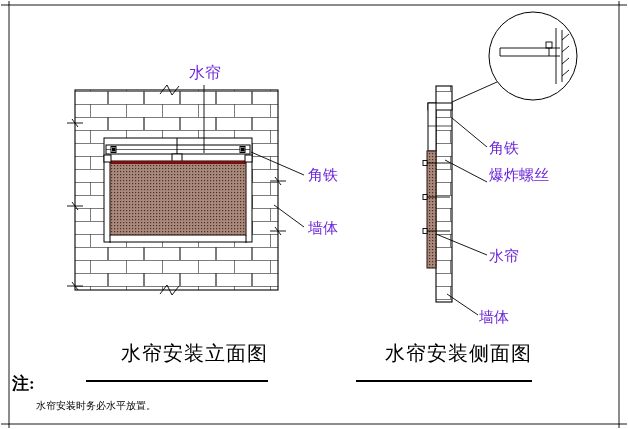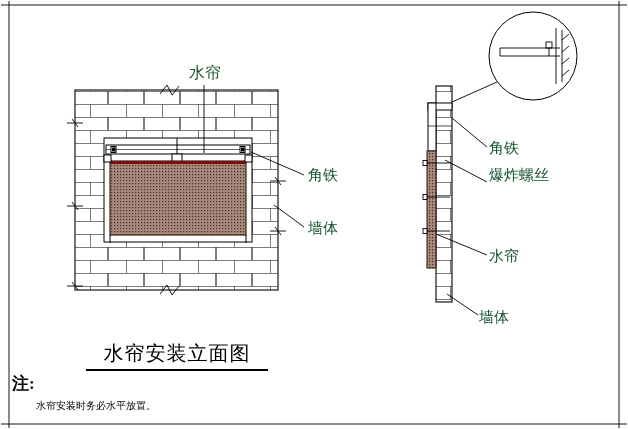--- a/index.html
+++ b/index.html
@@ -1,25 +1,25 @@
 <!DOCTYPE html>
 <html><head>
 <meta charset="utf-8">
 <style>
   html,body{margin:0;padding:0;background:#fff;}
   .sheet{
     position:relative;width:628px;height:429px;background:#ffffff;
     overflow:hidden;font-family:"Liberation Serif","DejaVu Serif",serif;color:#000;
   }
   .sheet svg{position:absolute;left:0;top:0;}
-  .lbl{position:absolute;white-space:nowrap;font-size:15px;line-height:18px;color:#14532d;}
+  .lbl{position:absolute;white-space:nowrap;font-size:15px;line-height:18px;color:#6d28d9;}
   .lbl-big{font-size:16px;}
   .caption{
-    position:absolute;text-align:center;font-size:20px;line-height:24px;
-    letter-spacing:1px;border-bottom:2px solid #000;padding-bottom:4px;
+    position:absolute;text-align:right;font-size:20px;line-height:24px;
+    letter-spacing:1px;border-bottom:2px solid #000;padding-bottom:15px;
   }
   .note-prefix{position:absolute;font-size:17px;font-weight:bold;}
   .note-text{
     position:absolute;font-size:10px;line-height:18px;
     border-bottom:1px solid #000;padding-bottom:19px;
   }
 </style>
 </head>
 <body>
 
@@ -136,17 +136,18 @@
 
   <div class="lbl lbl-big" style="left:189px;top:64px;">水帘</div>
   <div class="lbl" style="left:308px;top:166px;">角铁</div>
   <div class="lbl" style="left:308px;top:219px;">墙体</div>
   <div class="caption" style="left:86px;top:341px;width:182px;">水帘安装立面图</div>
 
   <div class="lbl" style="left:489px;top:139px;">角铁</div>
   <div class="lbl" style="left:489px;top:166px;">爆炸螺丝</div>
   <div class="lbl" style="left:489px;top:247px;">水帘</div>
   <div class="lbl" style="left:479px;top:308px;">墙体</div>
+  <div class="caption" style="left:356px;top:341px;width:176px;">水帘安装侧面图</div>
 
   <div class="note-prefix" style="left:12px;top:372px;">注:</div>
   <div class="note-text" style="left:36px;top:397px;">水帘安装时务必水平放置。</div>
 
 </div>
 
 </body></html>

